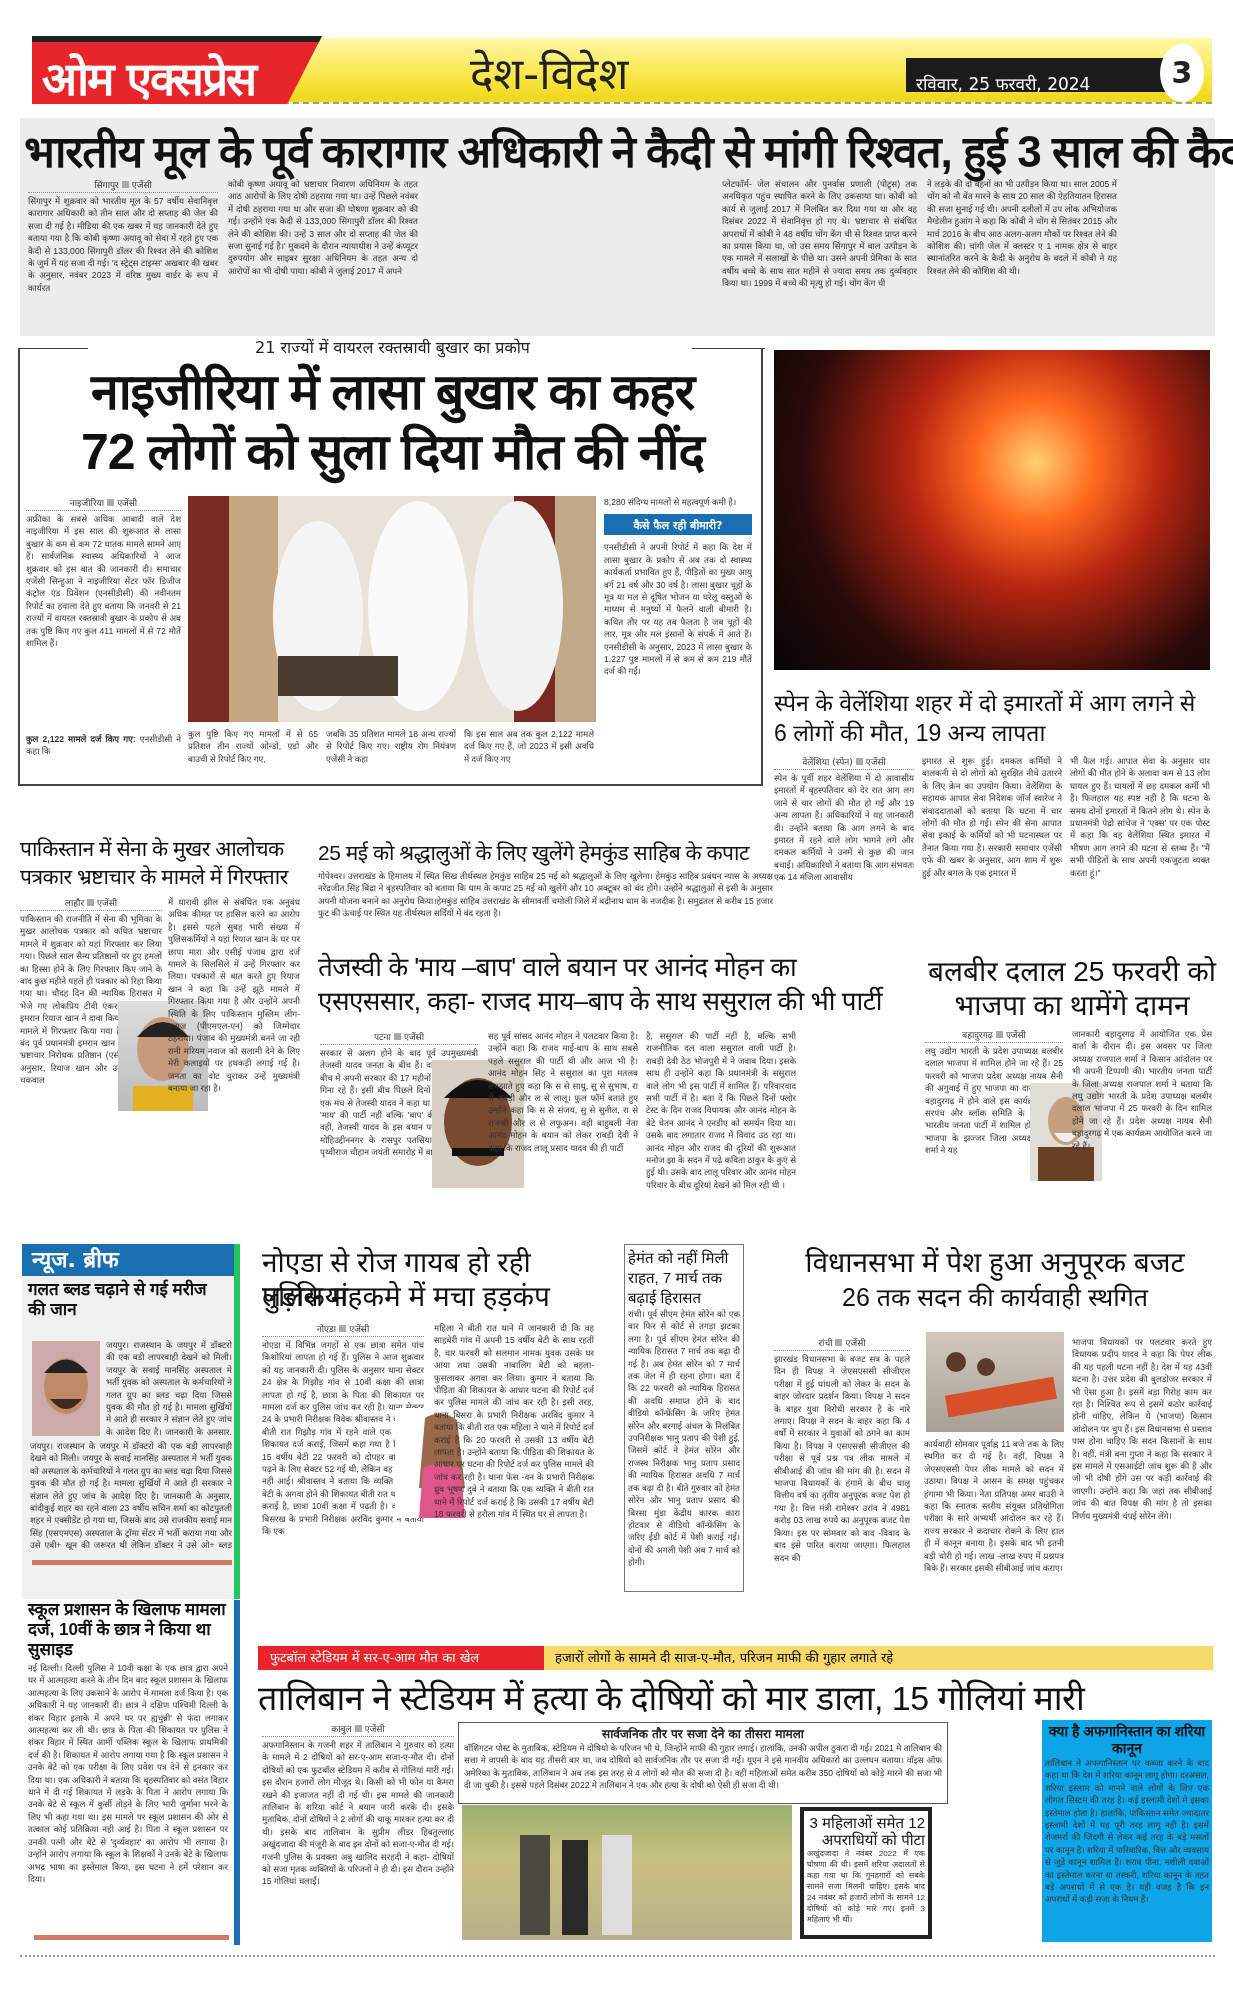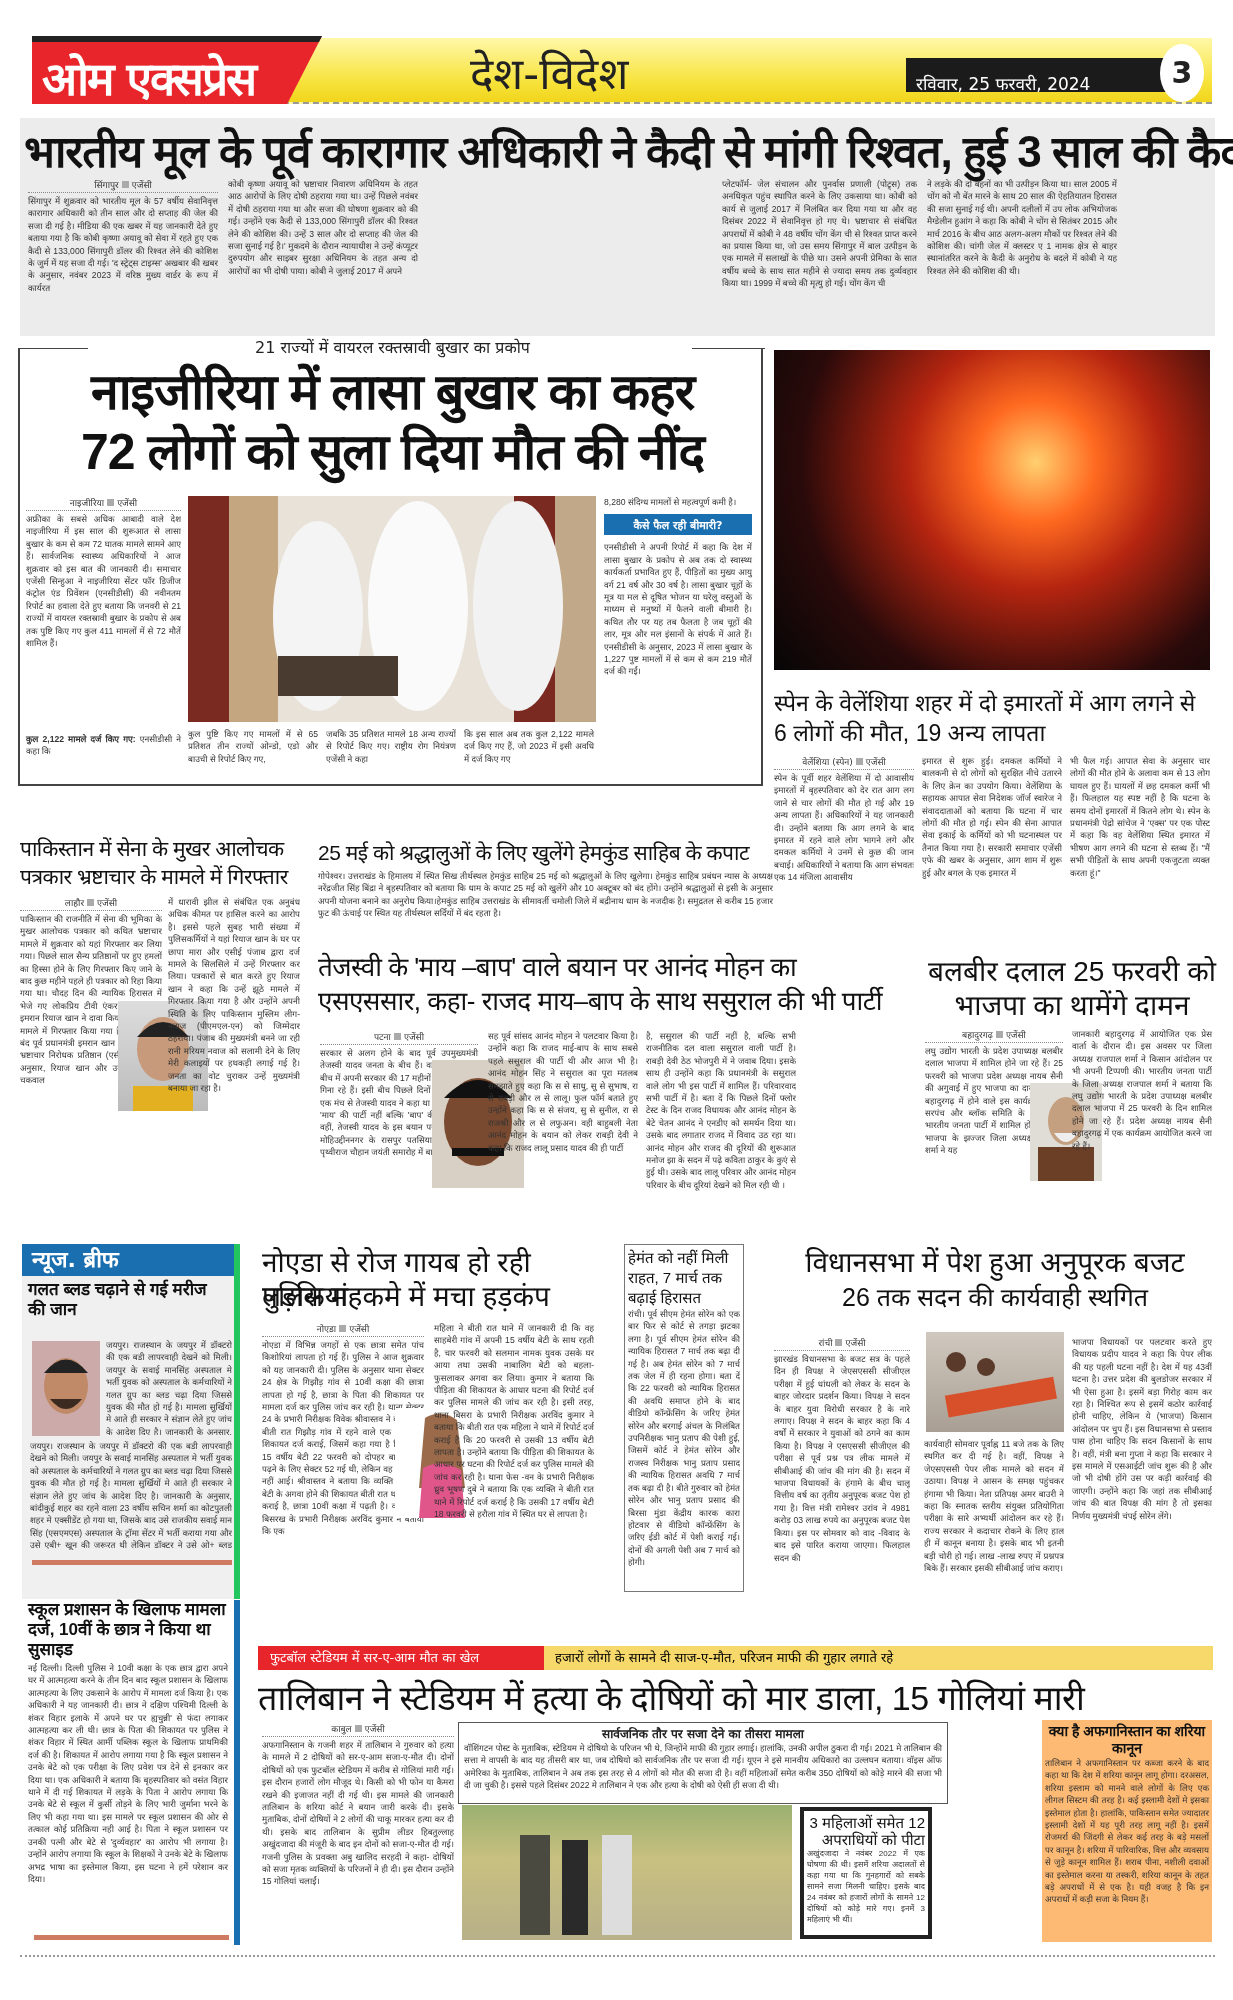--- a/index.html
+++ b/index.html
@@ -203,17 +203,17 @@
   <svg width="330" height="135">
       <rect x="58" y="30" width="30" height="100" fill="#4a4a40"></rect>
       <rect x="100" y="35" width="26" height="95" fill="#2a2a2a"></rect>
       <rect x="140" y="30" width="30" height="100" fill="#ddd"></rect>
     </svg>
 </div>
 <div class="abs" style="left:800px;top:1807px;width:132px;height:132px;border:4px solid #222;padding:3px;background:#fff">
   <div class="hl" style="text-align:right;font-size:15px;line-height:17px;font-weight:normal;letter-spacing:0">3 महिलाओं समेत 12 अपराधियों को पीटा</div>
   <p class="txt" style="font-size:8px;line-height:11px">अखुंदजादा ने नवंबर 2022 में एक घोषणा की थी। इसमें शरिया अदालतों से कहा गया था कि गुनहगारों को सबके सामने सजा मिलनी चाहिए। इसके बाद 24 नवंबर को हजारों लोगों के सामने 12 दोषियों को कोड़े मारे गए। इनमें 3 महिलाएं भी थीं।</p>
 </div>
-<div class="abs" style="left:1042px;top:1720px;width:170px;height:222px;background:#fdba74;padding:3px">
+<div class="abs" style="left:1042px;top:1720px;width:170px;height:222px;background:#0ea5e9;padding:3px">
   <div class="hl" style="text-align:center;font-size:14px;line-height:17px;font-weight:bold;letter-spacing:0">क्या है अफगानिस्तान का शरिया कानून</div>
   <p class="txt">तालिबान ने अफगानिस्तान पर कब्जा करने के बाद कहा था कि देश में शरिया कानून लागू होगा। दरअसल, शरिया इस्लाम को मानने वाले लोगों के लिए एक लीगल सिस्टम की तरह है। कई इस्लामी देशों मे इसका इस्तेमाल होता है। हालांकि, पाकिस्तान समेत ज्यादातर इस्लामी देशों में यह पूरी तरह लागू नहीं है। इसमें रोजमर्रा की जिंदगी से लेकर कई तरह के बड़े मसलों पर कानून है। शरिया में पारिवारिक, वित्त और व्यवसाय से जुड़े कानून शामिल हैं। शराब पीना, नशीली दवाओं का इस्तेमाल करना या तस्करी, शरिया कानून के तहत बड़े अपराधों में से एक है। यही वजह है कि इन अपराधों में कड़ी सजा के नियम हैं।</p>
 </div>
 <div class="abs" style="left:20px;top:1955px;width:1195px;border-top:2px dotted #999"></div>
 
 </body></html>

